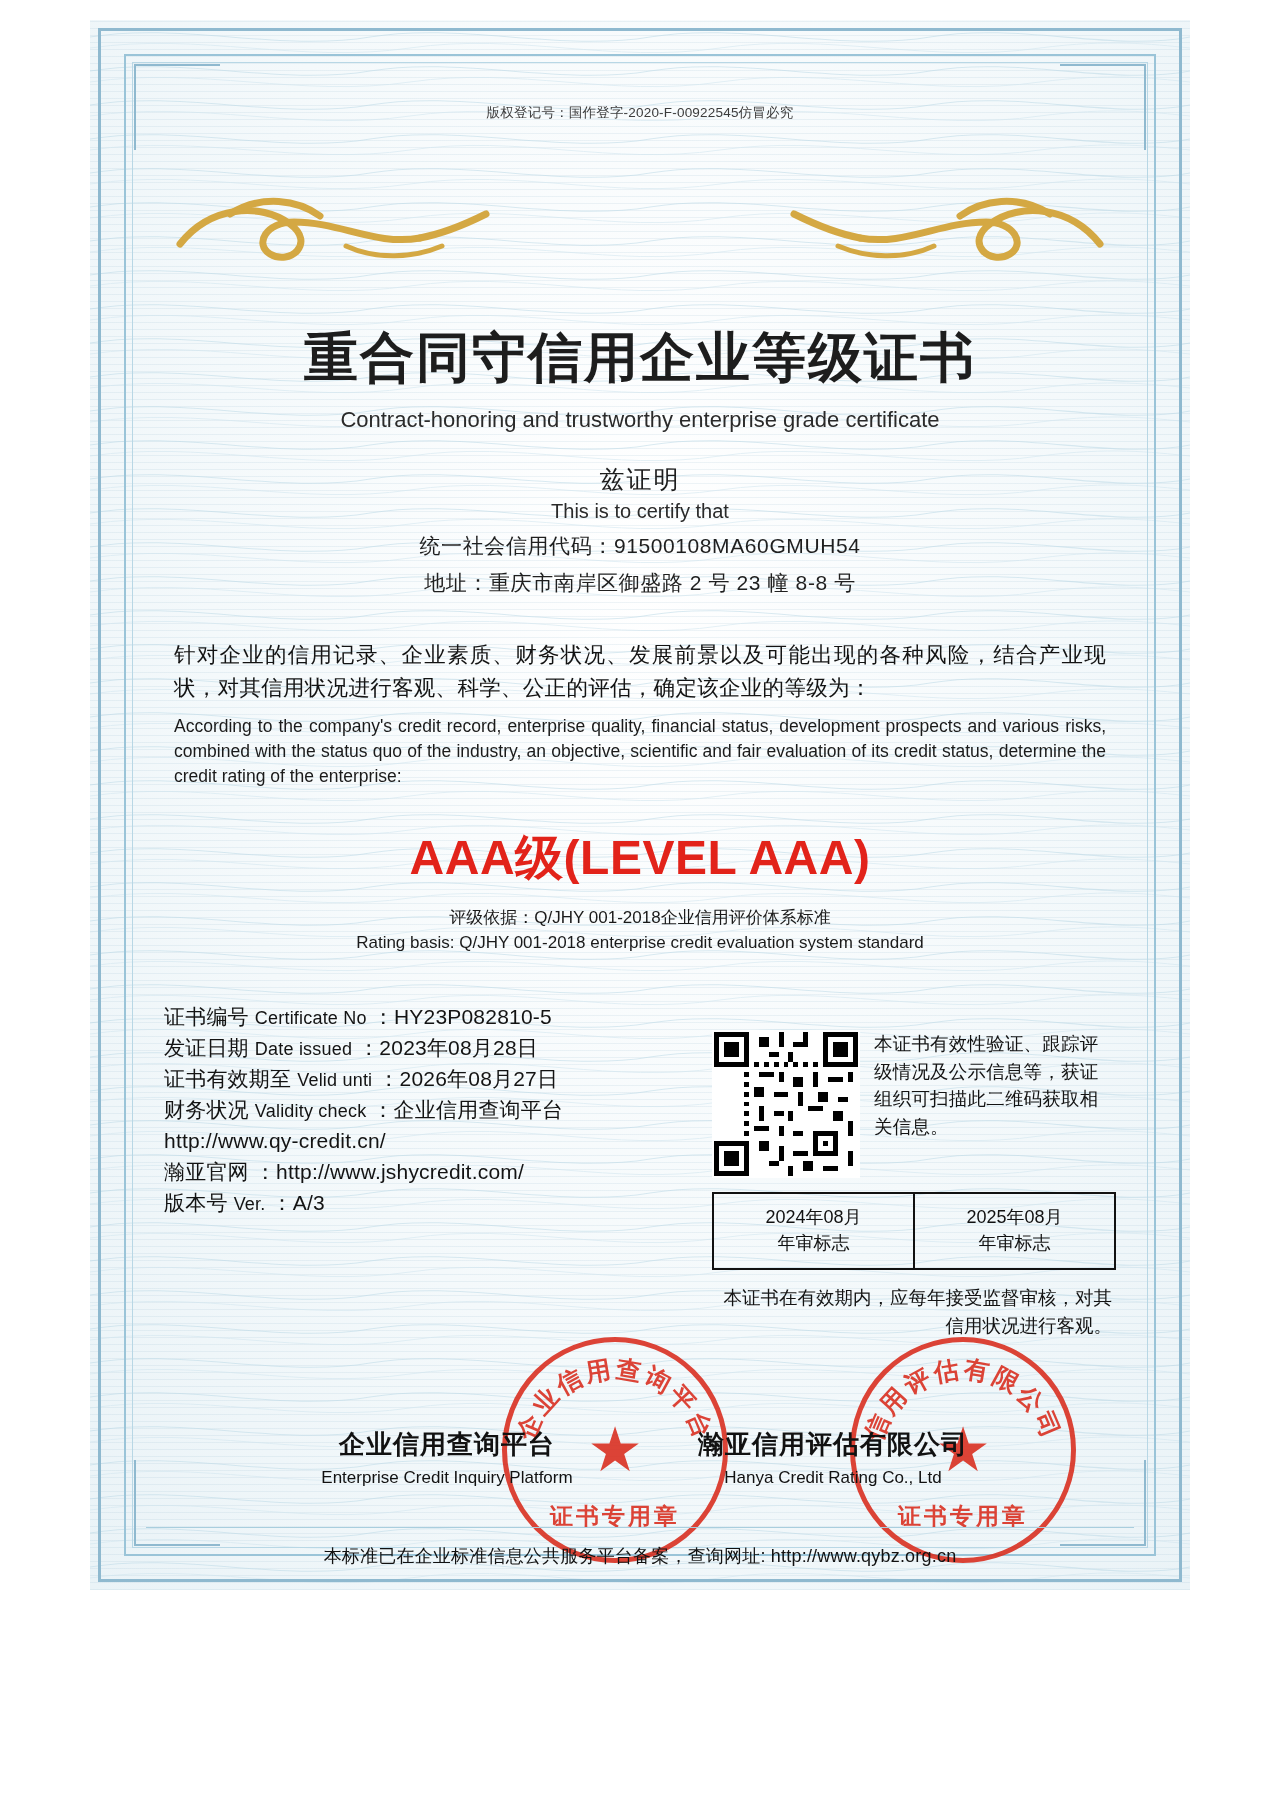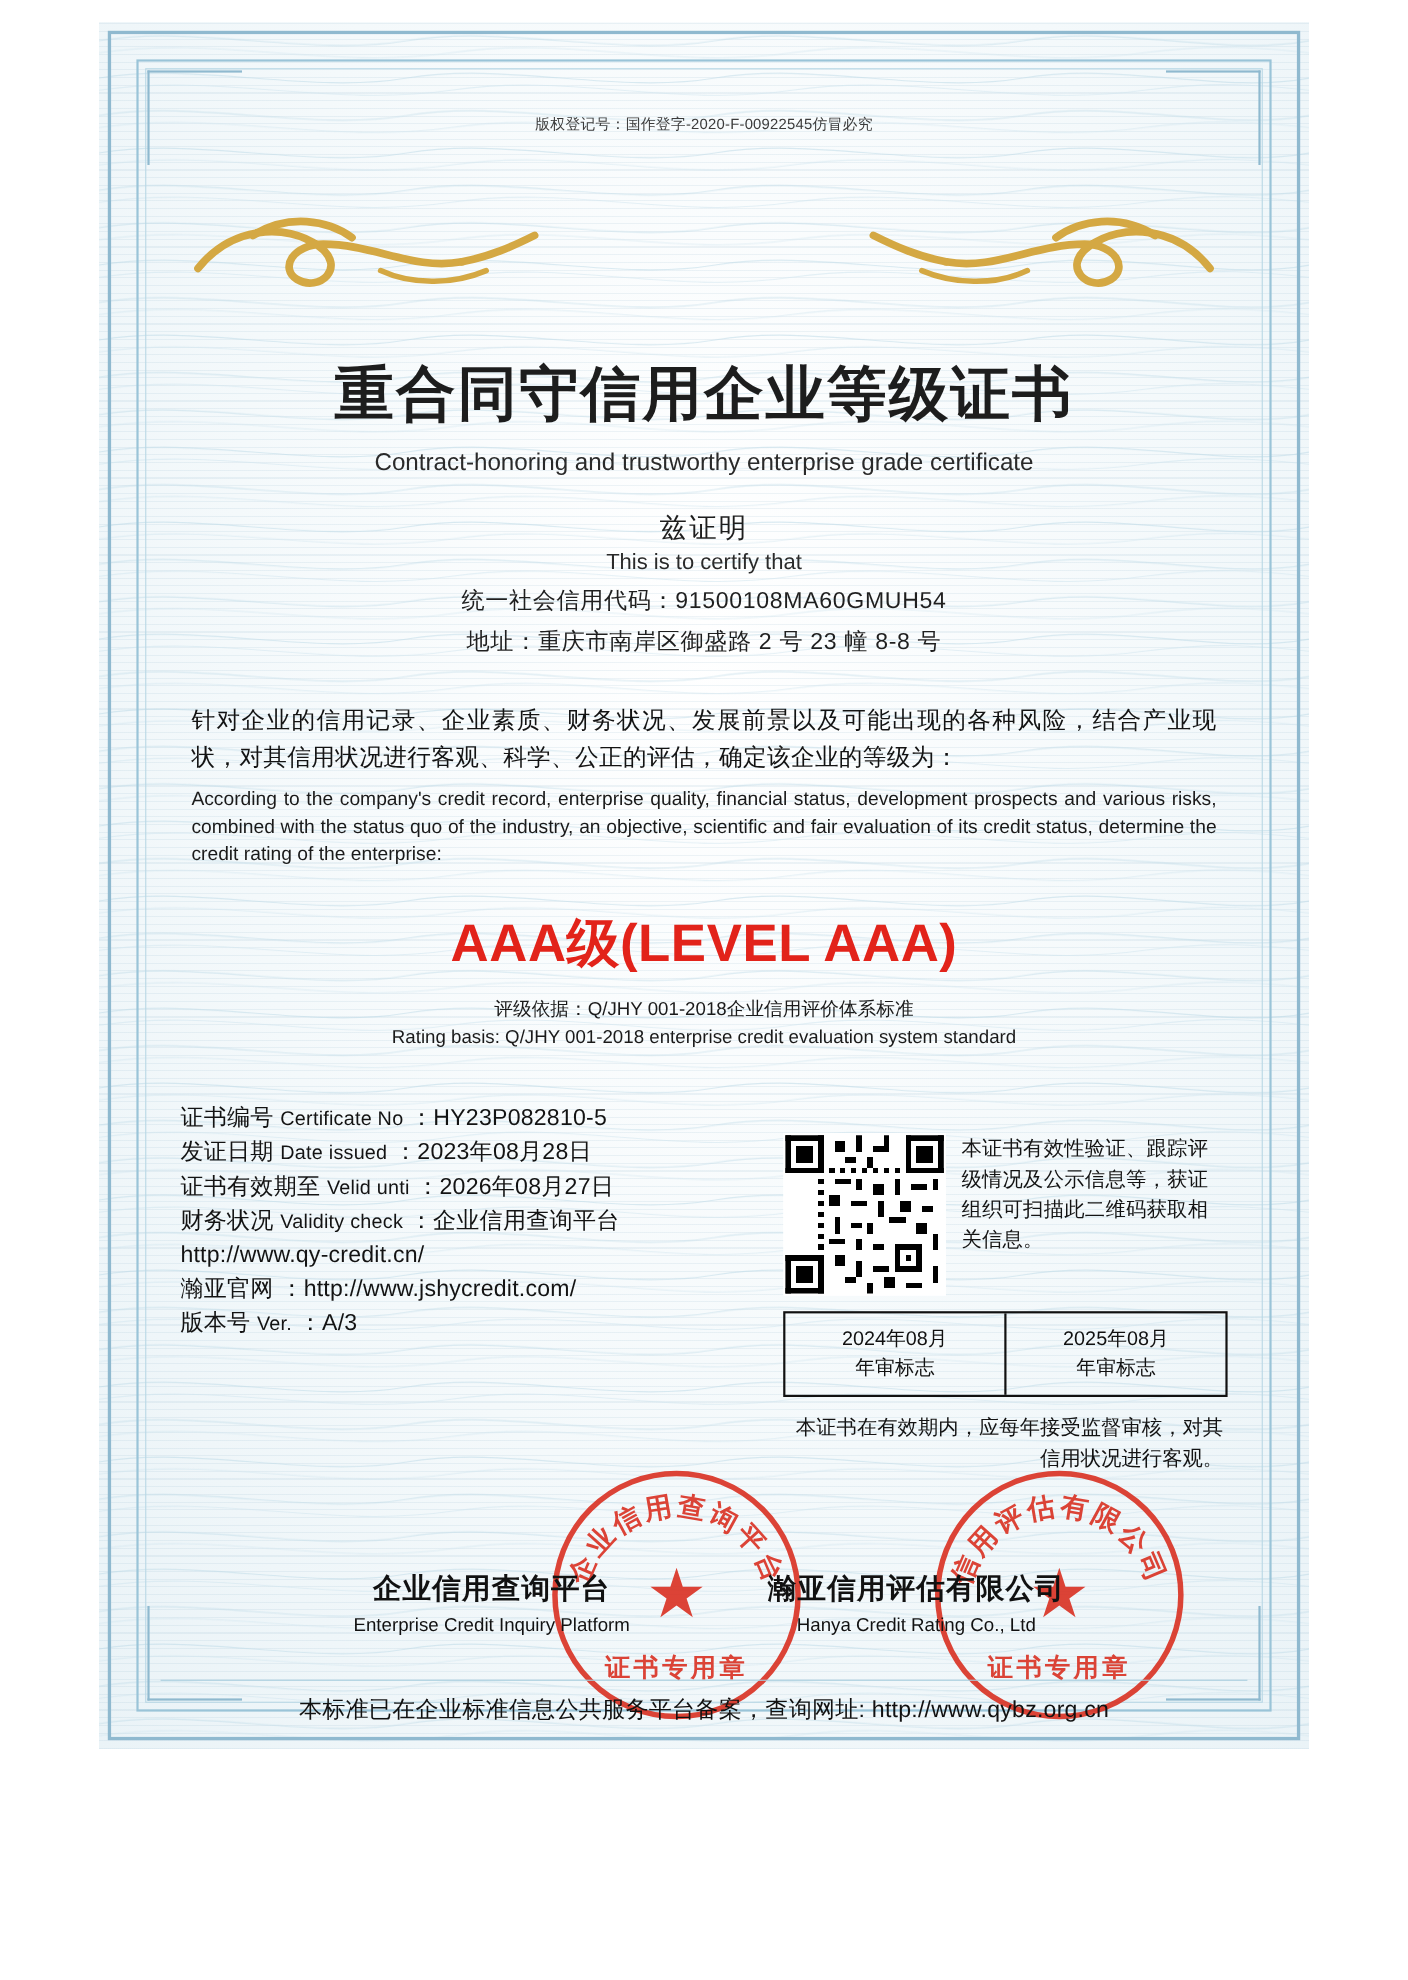--- a/index.html
+++ b/index.html
@@ -382,21 +382,21 @@
     color: #111;
     margin-top: 6px;
   }
 
   
   .footer-note {
     position: absolute;
     left: 56px; right: 56px;
     bottom: 22px;
     text-align: center;
-    font-size: 21px;
+    font-size: 18px;
     color: #111;
     letter-spacing: .2px;
   }
   .footer-rule {
     position: absolute;
     left: 56px; right: 56px;
     bottom: 62px;
     border-top: 1px solid #a9cede;
   }
 </style>

